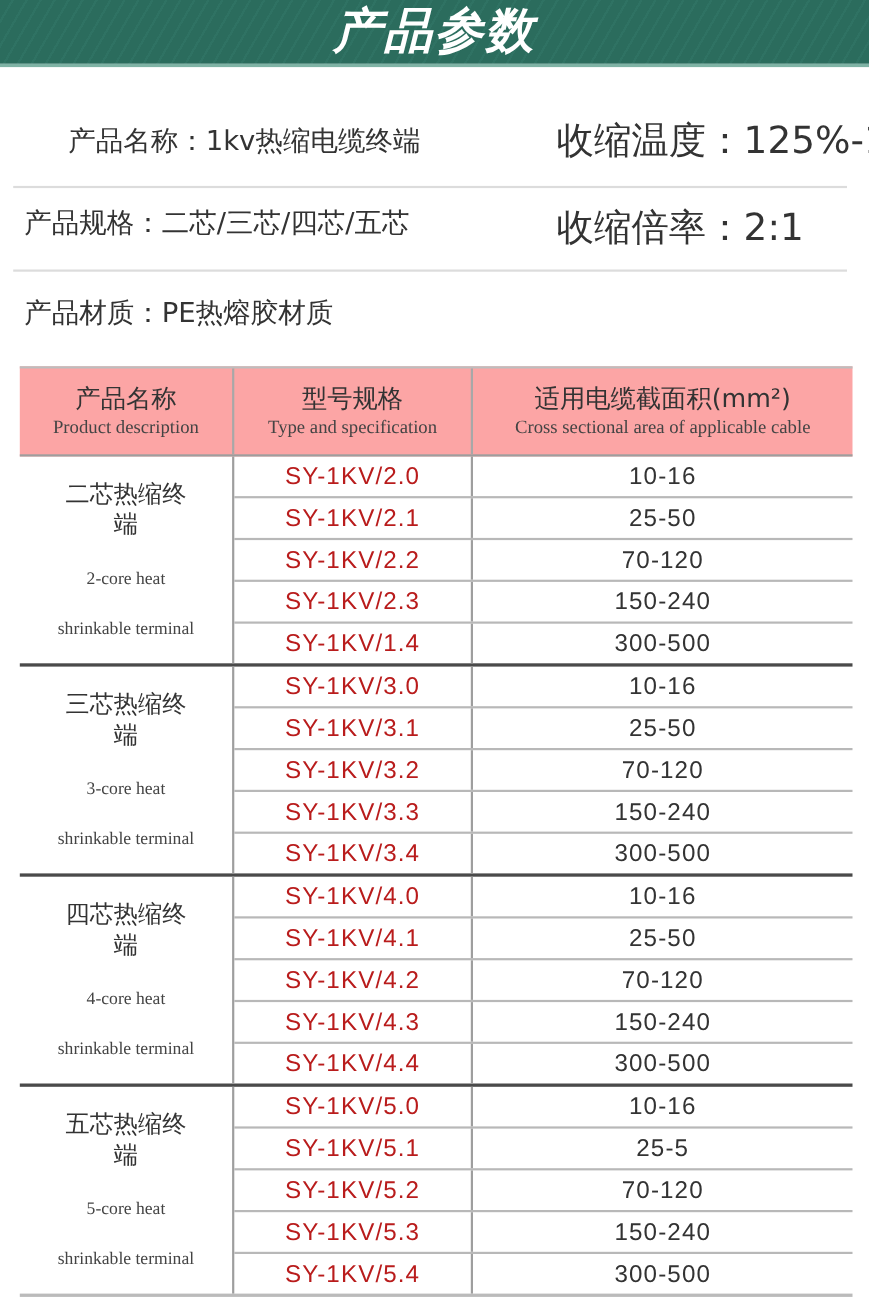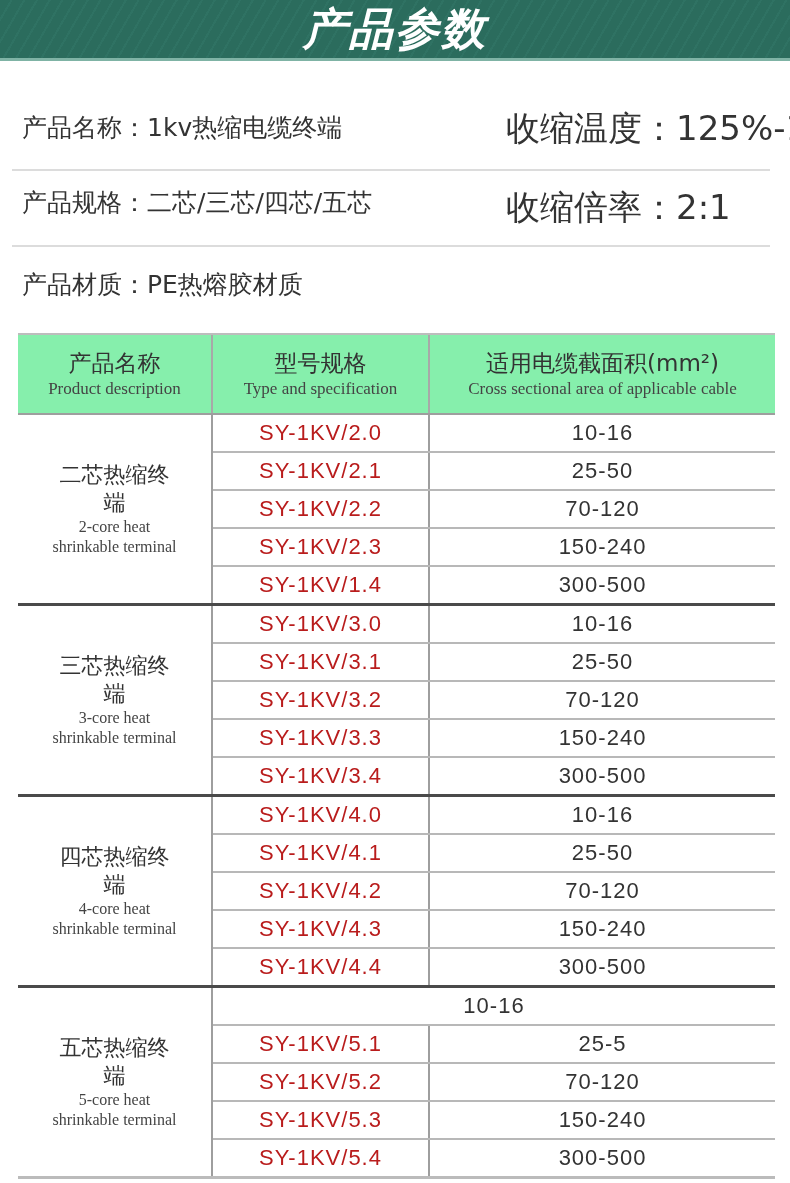--- a/index.html
+++ b/index.html
@@ -8,46 +8,46 @@
   .banner { position:absolute; left:0; top:0; width:790px; height:58px;
     background: repeating-linear-gradient(120deg, #2b6c5d 0px, #2b6c5d 9px, #2f7263 9px, #2f7263 11px);
     border-bottom:3px solid #7fb3a5; display:flex; align-items:center; justify-content:center;font-style:italic; }
   .banner-title { color:#ffffff; font-size:44px; font-weight:bold; letter-spacing:2px; line-height:58px;
     font-family:"DejaVu Sans", sans-serif; }
   .info-line { position:absolute; left:22px; font-size:25px; color:#333; line-height:30px; white-space:nowrap; }
   .info-right { position:absolute; left:506px; font-size:34px; color:#333; line-height:30px; white-space:nowrap; }
   .divider { position:absolute; left:12px; width:758px; height:2px; background:#dcdcdc; }
 
   .table { position:absolute; left:18px; top:333px; width:757px; }
-  .thead { display:flex; height:78px; background:#86efac; border-top:2px solid #bdbdbd; border-bottom:2px solid #9e9e9e;text-align:center; }
+  .thead { display:flex; height:78px; background:#fca5a5; border-top:2px solid #bdbdbd; border-bottom:2px solid #9e9e9e;text-align:center; }
   .th { display:flex; flex-direction:column; align-items:center; justify-content:center; border-right:2px solid #a8a8a8; }
   .th:last-child { border-right:none; }
   .th-cn { font-size:23px; color:#333; line-height:30px; }
   .th-en { font-family:"Liberation Serif", "DejaVu Serif", serif; font-size:17px; color:#444; line-height:22px; }
   .col1 { width:193px; } .col2 { width:215px; } .col3 { flex:1; }
 
   .group { display:flex; border-bottom:3px solid #4a4a4a; }
   .group:last-child { border-bottom:3px solid #bbbbbb; }
-  .g-name { width:193px; border-right:2px solid #9e9e9e; display:flex; flex-direction:column; align-items:center; justify-content:center; }
+  .g-name { width:193px; border-right:2px solid #9e9e9e; display:flex; flex-direction:column; align-items:center; justify-content:center;gap:25px; }
   .g-cn { font-size:22px; color:#333; line-height:28px; text-align:center; width:110px; }
   .g-en { font-family:"Liberation Serif", "DejaVu Serif", serif; font-size:16px; color:#444; line-height:20px; text-align:center; }
   .g-rows { flex:1; }
   .row { display:flex; height:36px; border-bottom:2px solid #b8b8b8; }
   .row:last-child { border-bottom:none; }
   .cell-model { width:215px; border-right:2px solid #9e9e9e; font-size:22px; color:#b91c1c; display:flex; align-items:center; justify-content:center; letter-spacing:1px; font-family:"Liberation Sans", sans-serif; }
   .cell-area { flex:1; font-size:22px; color:#333; display:flex; align-items:center; justify-content:center; letter-spacing:1px; font-family:"Liberation Sans", sans-serif; }
 </style>
 </head>
 <body>
 
 <div class="banner">
   <span class="banner-title">产品参数</span>
 </div>
 
-<div class="info-line" style="top:113px;">产品名称：1kv热缩电缆终端</div>
+<div class="info-line" style="top:113px;margin-left:40px;">产品名称：1kv热缩电缆终端</div>
 <div class="info-right" style="top:113px;">收缩温度：125%-130%</div>
 <div class="divider" style="top:169px;"></div>
 <div class="info-line" style="top:188px;">产品规格：二芯/三芯/四芯/五芯</div>
 <div class="info-right" style="top:192px;">收缩倍率：2:1</div>
 <div class="divider" style="top:245px;"></div>
 <div class="info-line" style="top:270px;">产品材质：PE热熔胶材质</div>
 
 <div class="table">
   <div class="thead">
     <div class="th col1">
@@ -155,20 +155,21 @@
   </div>
 
   <div class="group">
     <div class="g-name">
       <span class="g-cn">五芯热缩终端</span>
       <span class="g-en">5-core heat</span>
       <span class="g-en">shrinkable terminal</span>
     </div>
     <div class="g-rows">
       <div class="row">
+          <div class="cell-model">SY-1KV/5.0</div>
           <div class="cell-area">10-16</div>
         </div>
       <div class="row">
           <div class="cell-model">SY-1KV/5.1</div>
           <div class="cell-area">25-5</div>
         </div>
       <div class="row">
           <div class="cell-model">SY-1KV/5.2</div>
           <div class="cell-area">70-120</div>
         </div>

